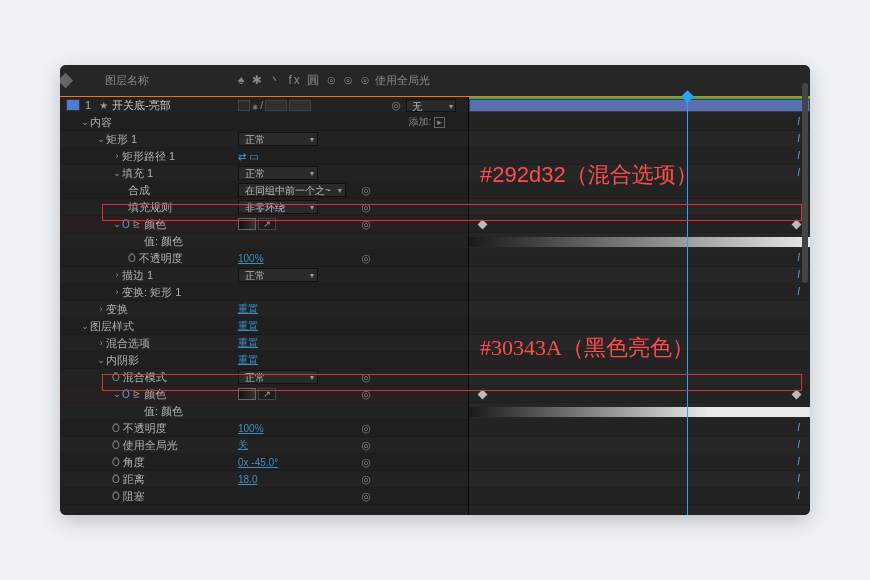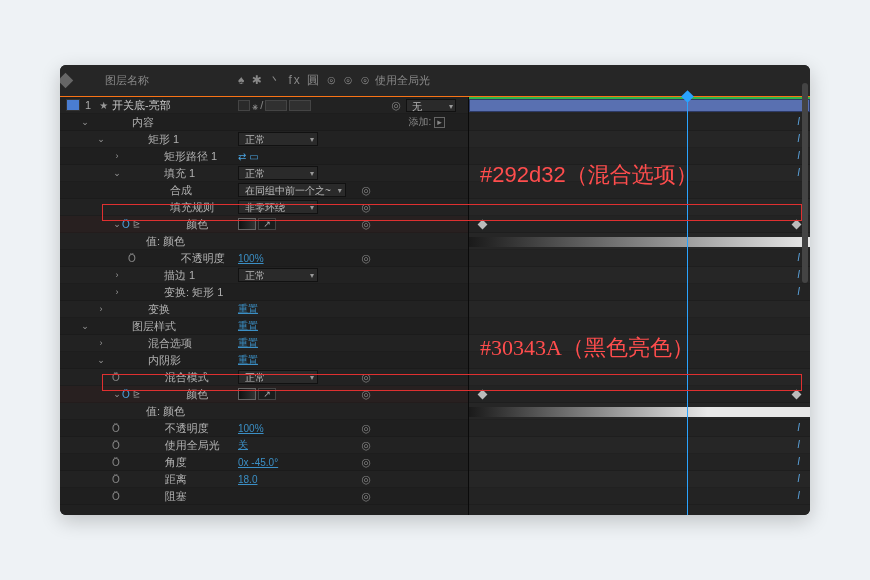--- a/index.html
+++ b/index.html
@@ -50,22 +50,22 @@
       width: 14px; height: 12px; background: #4a7dd1; border: 1px solid #333; margin-right: 5px;
     }
     .layer-num { color: #aaa; margin-right: 8px; }
     .star { color: #999; margin-right: 4px; font-size: 10px; }
     .layer-name { color: #c8c8c8; }
     .expand { width: 10px; color: #999; font-size: 9px; display:inline-block; text-align:center; cursor:pointer; }
     .indent1 { padding-left: 20px; }
     .indent2 { padding-left: 36px; }
     .indent3 { padding-left: 52px; }
     .indent4 { padding-left: 68px; }
-    .indent5 { padding-left: 44px; }
-    .label { color: #b0b0b0; margin-left: 42px; }
+    .indent5 { padding-left: 84px; }
+    .label { color: #b0b0b0; }
     .val-col { position: absolute; left: 178px; display: flex; align-items: center; }
     .dropdown {
       background: #2a2a2a; color: #bbb; padding: 0 14px 0 6px; height: 14px; line-height: 14px;
       font-size: 10px; position: relative; min-width: 80px; border: 1px solid #111;
     }
     .dropdown::after { content: "▾"; position: absolute; right: 3px; font-size: 8px; color: #999; }
     .link-reset { color: #3b8fc5; font-size: 10px; text-decoration: underline; cursor:pointer; position: absolute; left: 178px;}
     .link-val { color: #3b8fc5; font-size: 10px; text-decoration: underline; cursor:pointer;}
     .pickwhip-col { position: absolute; left: 300px; display:flex; align-items:center; gap:3px;}
     .pickwhip { width: 12px; height: 12px; color: #888; display:inline-flex; align-items:center; justify-content:center; font-size:11px;}

